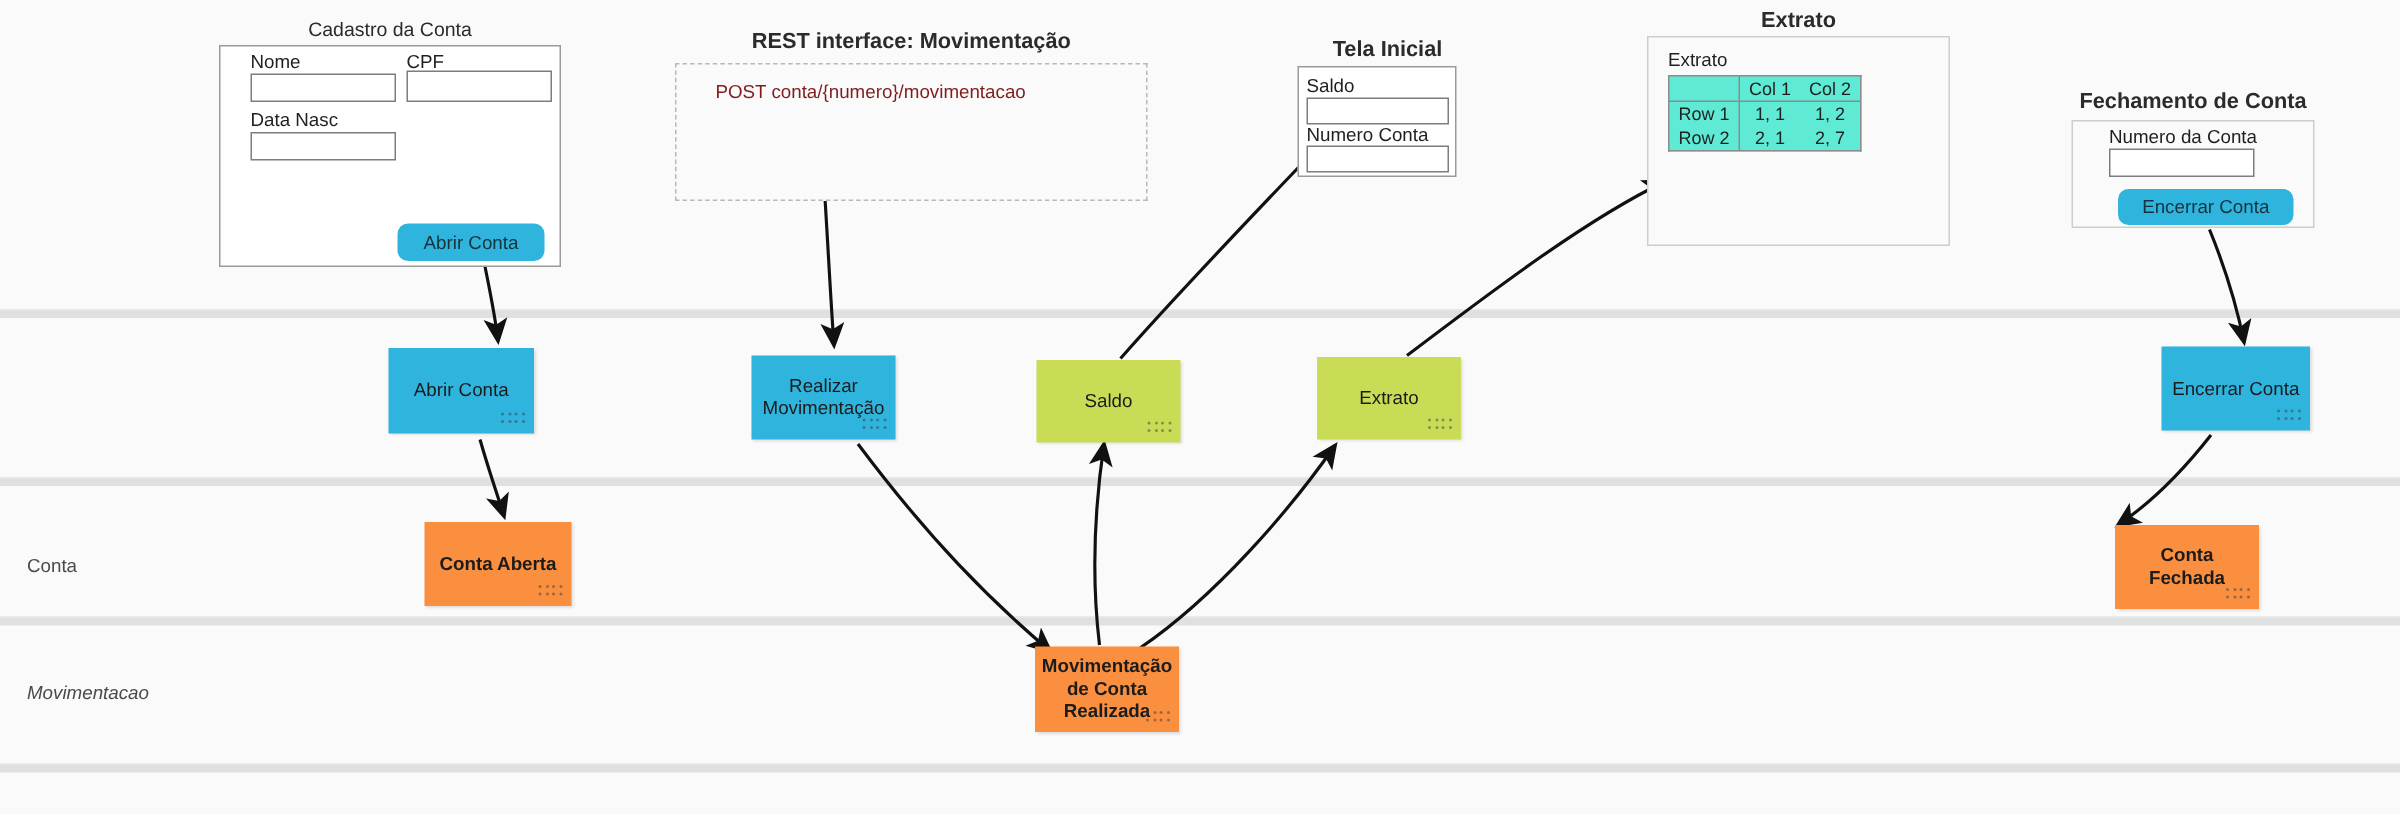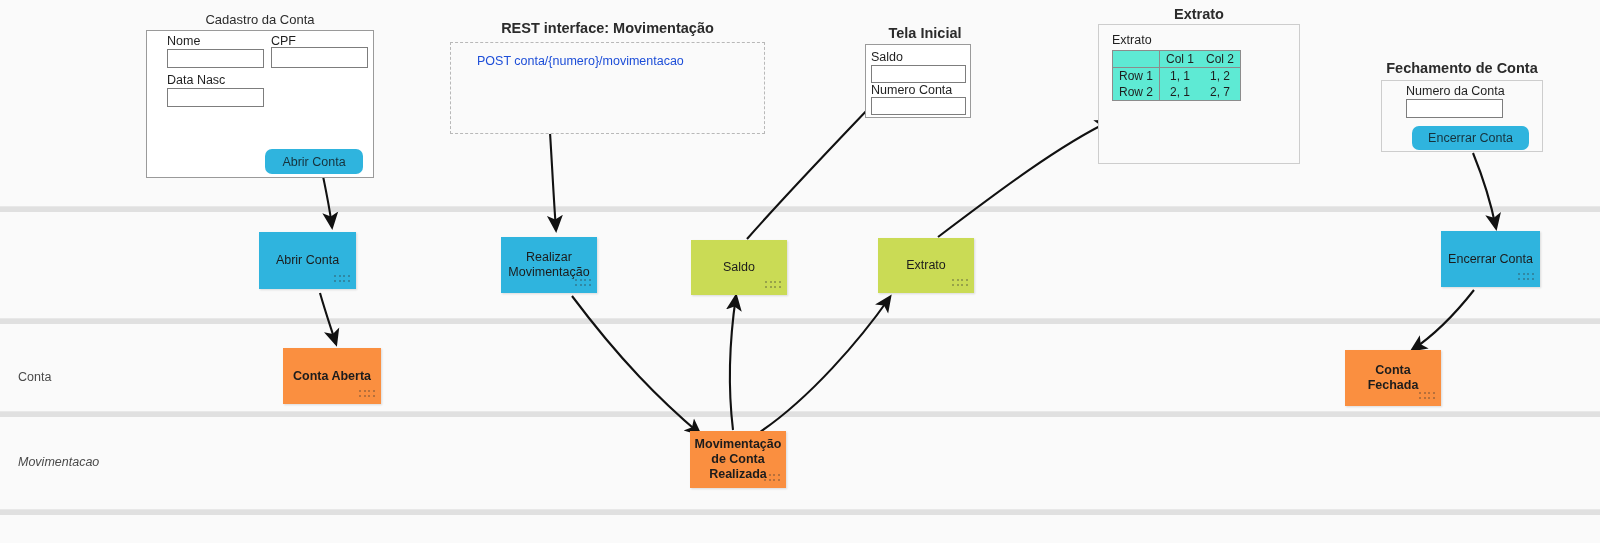--- a/index.html
+++ b/index.html
@@ -69,21 +69,21 @@
   }
   .field-box {
     position: absolute;
     background: #ffffff;
     border: 1px solid #7d7d7d;
     box-sizing: border-box;
   }
   .mock-text {
     position: absolute;
     font-size: 12.5px;
-    color: #1d4ed8;
+    color: #7f1d1d;
     white-space: nowrap;
   }
   .mock-btn {
     position: absolute;
     background: #2fb4de;
     border-radius: 7px;
     color: #16323c;
     font-size: 12.5px;
     display: flex;
     align-items: center;
@@ -338,21 +338,21 @@
         <i></i>
         <i></i>
         <i></i>
         <i></i>
         <i></i>
         <i></i>
         <i></i>
       </span>
   </div>
 
-  <div class="sticky orange" style="left:1345px; top:350px; width:96px; height:56px;">
+  <div class="sticky orange" style="left:1410px; top:350px; width:96px; height:56px;">
     <span class="lbl">Conta Fechada</span>
     <span class="grip">
         <i></i>
         <i></i>
         <i></i>
         <i></i>
         <i></i>
         <i></i>
         <i></i>
         <i></i>

